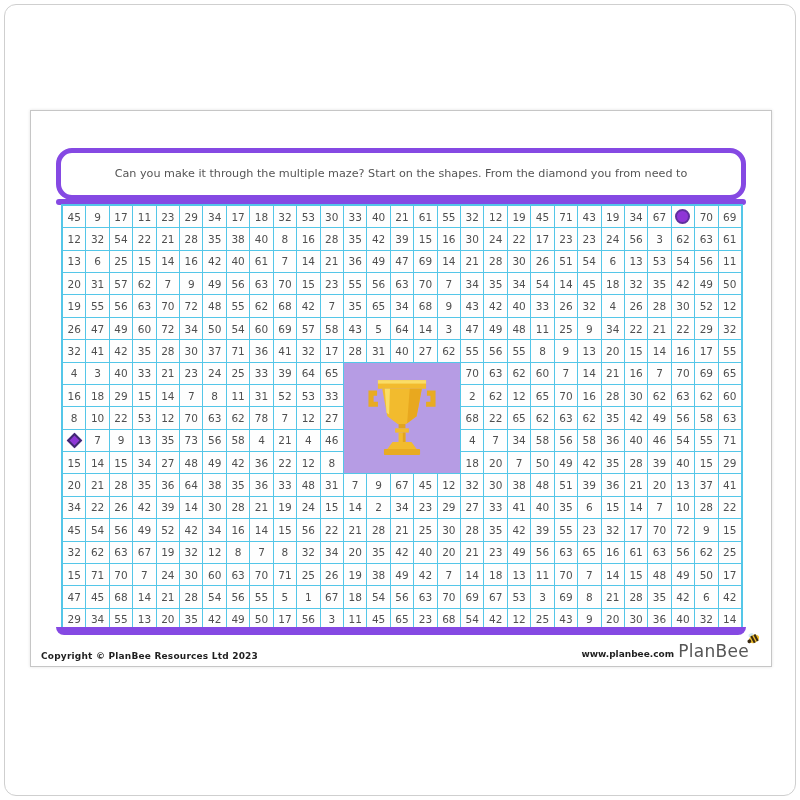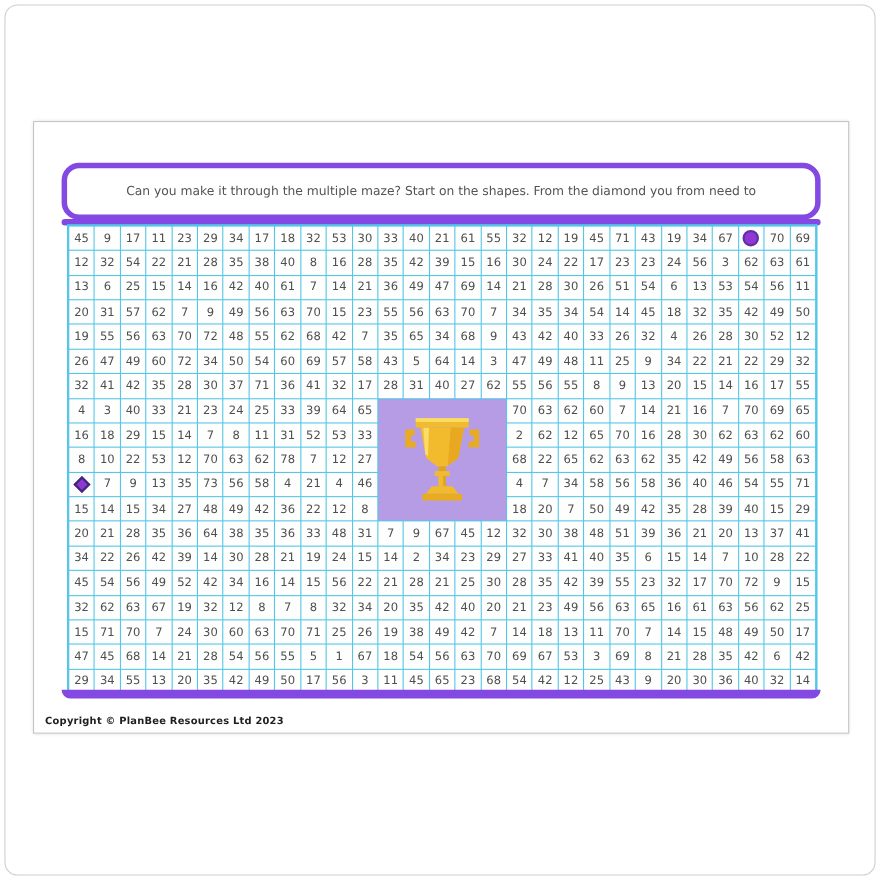--- a/index.html
+++ b/index.html
@@ -586,16 +586,29 @@
         <div class="cell" style="grid-area: 19 / 26;">36</div>
         <div class="cell" style="grid-area: 19 / 27;">40</div>
         <div class="cell" style="grid-area: 19 / 28;">32</div>
         <div class="cell" style="grid-area: 19 / 29;">14</div>
       </div>
 
     <div class="bar-bottom"></div>
 
     <div class="footer">
       <div class="copyright">Copyright © PlanBee Resources Ltd 2023</div>
+      <div class="logo-group">
+        <span class="website">www.planbee.com</span>
+        <span class="brand">PlanBee</span>
+        <svg class="bee-icon" width="18" height="14" viewBox="0 0 20 16">
+          <g transform="rotate(-28 10 9)">
+            <ellipse cx="9" cy="3.5" rx="3" ry="2" fill="#cfe8f2"></ellipse>
+            <ellipse cx="10" cy="9" rx="6.2" ry="4.4" fill="#f2c230"></ellipse>
+            <circle cx="4" cy="9" r="2.2" fill="#3a2a12"></circle>
+            <rect x="7.5" y="4.7" width="2.4" height="8.6" fill="#3a2a12"></rect>
+            <rect x="11.5" y="4.9" width="2.4" height="8.2" fill="#3a2a12"></rect>
+          </g>
+        </svg>
+      </div>
     </div>
 
   </div>
 </div>
 
 </body></html>

